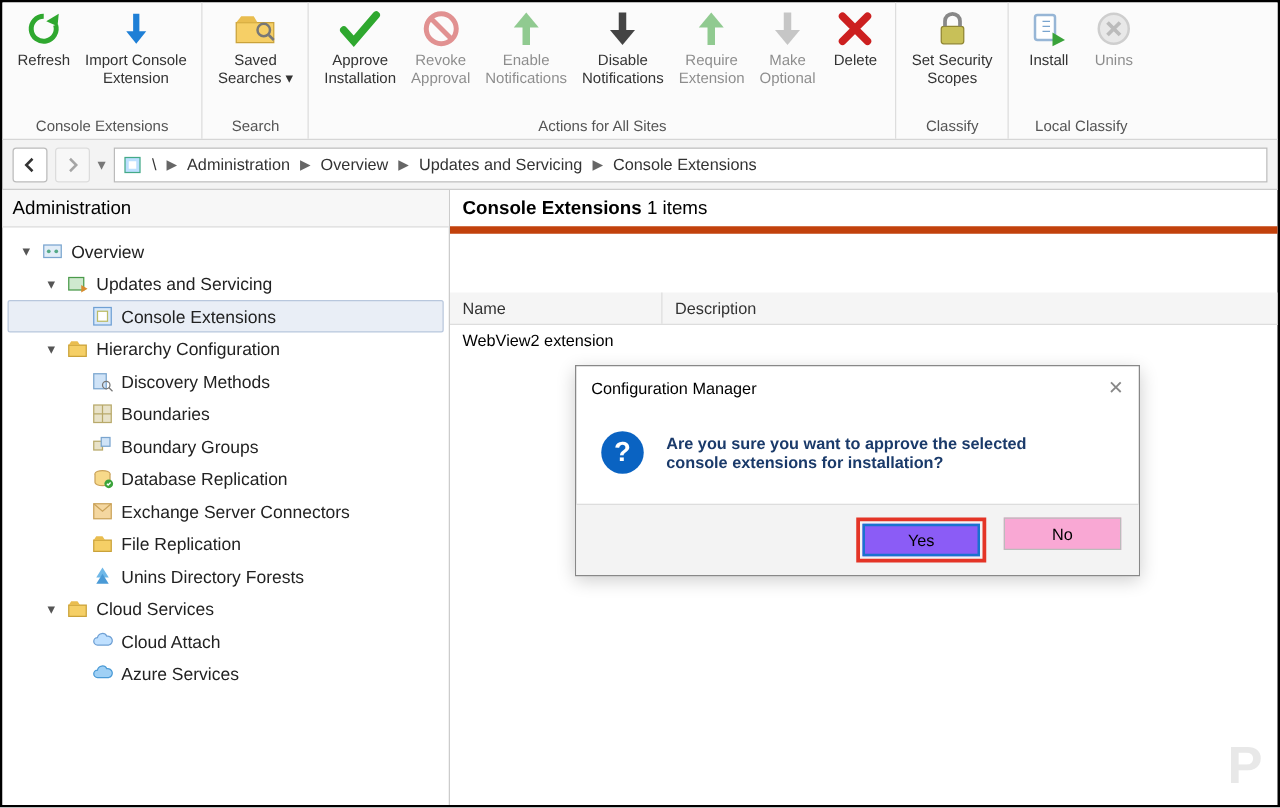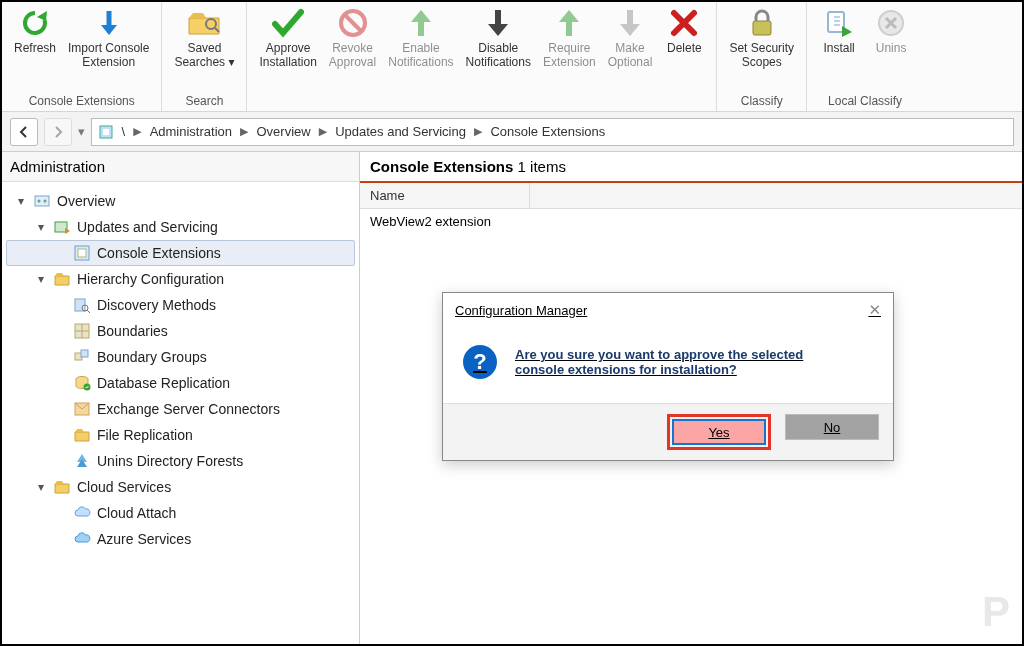--- a/index.html
+++ b/index.html
@@ -28,38 +28,38 @@
   .sidebar { width: 358px; border-right: 1px solid #ccc; display: flex; flex-direction: column; background: #fff; }
   .sidebar-title { font-size: 15px; padding: 6px 8px; border-bottom: 1px solid #ddd; background: #f7f7f7; }
   .tree { flex: 1; overflow: auto; padding: 6px 4px; font-size: 14px; color: #222; }
   .tree-row { display: flex; align-items: center; height: 26px; gap: 6px; padding-right: 6px; border: 1px solid transparent; border-radius: 2px; white-space: nowrap; }
   .tree-row.selected { background: #e9eef6; border-color: #b8c7dd; }
   .tw { display: inline-flex; width: 12px; justify-content: center; color: #555; font-size: 12px; }
   .tree-row .ic { width: 18px; height: 18px; display: flex; align-items: center; justify-content: center; }
   .d1 { padding-left: 8px; } .d2 { padding-left: 28px; } .d3 { padding-left: 48px; }
 
   .main { flex: 1; display: flex; flex-direction: column; min-width: 0; }
-  .list-header { padding: 6px 10px; font-size: 15px; border-bottom: 2px solid #c2410c; }
-  .grid-head { display: flex; background: #f5f5f5; border-bottom: 1px solid #ddd; font-size: 13px; color: #333; }
+  .list-header { padding: 6px 10px; font-size: 15px; border-bottom: 6px solid #c2410c; }
+  .grid-head { display: flex; background: #f5f5f5; border-bottom: 1px solid #ddd; font-size: 13px; color: #333; margin-top: 47px; }
   .col-name { width: 170px; padding: 5px 10px; border-right: 1px solid #ddd; }
   .col-desc { flex: 1; padding: 5px 10px; }
   .grid-body { flex: 1; position: relative; overflow: hidden; }
   .grid-row { display: flex; font-size: 13px; padding: 3px 0; }
   .grid-row .c1 { width: 170px; padding: 2px 10px; }
   .grid-row .c2 { flex: 1; padding: 2px 10px; white-space: nowrap; overflow: hidden; }
 
   
-  .dialog { position: absolute; left: 440px; top: 290px; width: 452px; background: #fff; border: 1px solid #888; box-shadow: 0 4px 14px rgba(0,0,0,.2); text-decoration: underline; }
+  .dialog { position: absolute; left: 458px; top: 290px; width: 452px; background: #fff; border: 1px solid #888; box-shadow: 0 4px 14px rgba(0,0,0,.2); }
   .dlg-title { display: flex; justify-content: space-between; align-items: center; padding: 8px 12px; font-size: 13px; }
   .dlg-close { color: #888; cursor: default; font-size: 15px; }
   .dlg-body { display: flex; padding: 18px 20px 24px 20px; gap: 18px; font-size: 13px; color: #222; }
   .qmark { width: 34px; height: 34px; border-radius: 50%; background: #0a63c2; color: #fff; font-weight: bold; font-size: 22px; display: flex; align-items: center; justify-content: center; flex-shrink: 0; }
   .dlg-buttons { display: flex; justify-content: flex-end; gap: 14px; padding: 10px 14px; background: #f3f3f3; border-top: 1px solid #ddd; }
-  .dlg-btn { width: 94px; height: 26px; border: 1px solid #bbb; background: #a3a3a3; font-size: 13px; display: flex; align-items: center; justify-content: center; }
-  .dlg-btn.primary { border: 2px solid #1a72cf; background: #fca5a5; }
+  .dlg-btn { width: 94px; height: 26px; border: 1px solid #bbb; background: #f9a8d4; font-size: 13px; display: flex; align-items: center; justify-content: center; }
+  .dlg-btn.primary { border: 2px solid #1a72cf; background: #8b5cf6; }
   .highlight { border: 3px solid #e43426; padding: 2px; }
 
   .watermark { position: absolute; right: 10px; bottom: 8px; font-size: 42px; font-weight: 700; color: #e8e8e8; letter-spacing: 2px; }
 
   svg { display: block; }
 </style>
 </head>
 <body>
 
 <div class="app">
@@ -172,20 +172,21 @@
         </div>
         <div class="ribbon-btn">
           <span class="ic">
               <svg width="30" height="30" viewBox="0 0 30 30">
                 <path d="M5 5l20 20M25 5L5 25" stroke="#cc2020" stroke-width="6" stroke-linecap="round"></path>
               </svg>
             </span>
           <span>Delete</span>
         </div>
       </div>
+      <div class="ribbon-group-label">Actions for All Sites</div>
     </div>
 
     <div class="ribbon-group">
       <div class="ribbon-items">
         <div class="ribbon-btn">
           <span class="ic">
               <svg width="28" height="30" viewBox="0 0 28 30">
                 <rect x="5" y="13" width="18" height="14" rx="2" fill="#c8c058" stroke="#8f8530"></rect>
                 <path d="M8 13v-4a6 6 0 0 1 12 0v4" fill="none" stroke="#888" stroke-width="3"></path>
               </svg>
@@ -403,20 +404,21 @@
         </div>
     </div>
 
     <div class="main">
       <div class="list-header">
         <b>Console Extensions</b>
         <span>1 items</span>
       </div>
       <div class="grid-head">
         <div class="col-name">Name</div>
+        <div class="col-desc">Description</div>
       </div>
       <div class="grid-body">
         <div class="grid-row">
           <div class="c1">WebView2 extension</div>
         </div>
       </div>
     </div>
   </div>
 
   <div class="dialog">

